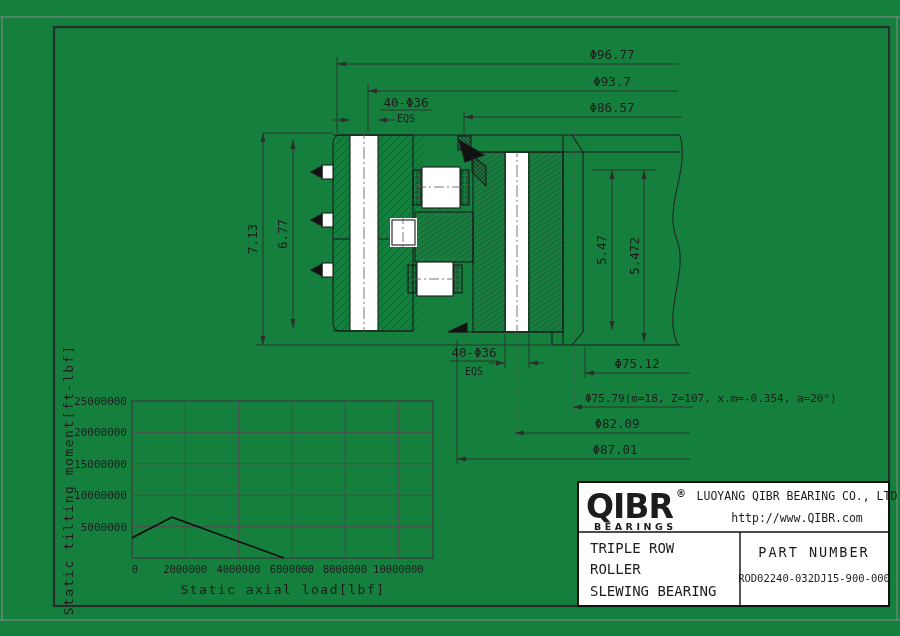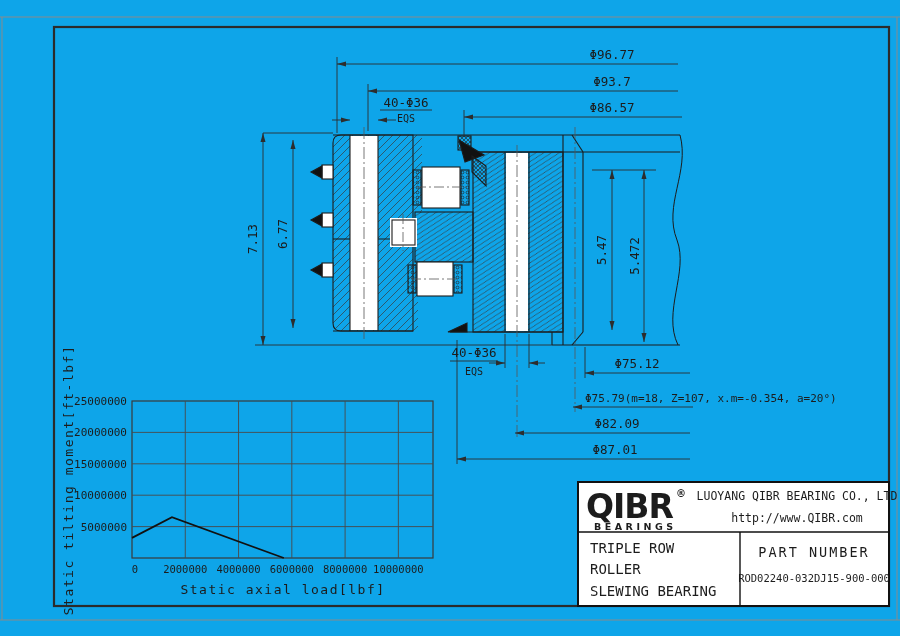--- a/index.html
+++ b/index.html
@@ -1,16 +1,16 @@
 <!DOCTYPE html>
 <html><head>
 <meta charset="utf-8">
 <style>
   html,body{margin:0;padding:0;background:#e8e8e8;}
-  .page{position:relative;width:900px;height:636px;background:#0ea5e9;overflow:hidden;
+  .page{position:relative;width:900px;height:636px;background:#15803d;overflow:hidden;
         font-family:"DejaVu Sans Mono", monospace;}
   svg{display:block;}
   text{fill:#1c1c1c;}
   .dim{font-family:"DejaVu Sans Mono", monospace;font-size:12.5px;}
   .dim-sm{font-family:"DejaVu Sans Mono", monospace;font-size:10px;}
   .note{font-family:"DejaVu Sans Mono", monospace;font-size:11px;}
   .axis-label{font-family:"DejaVu Sans Mono", monospace;font-size:13px;letter-spacing:1.5px;}
   .tb-company{font-family:"DejaVu Sans Mono", monospace;font-size:11.5px;}
   .tb-product{font-family:"DejaVu Sans Mono", monospace;font-size:14px;}
   .tb-pn-label{font-family:"DejaVu Sans Mono", monospace;font-size:13.5px;letter-spacing:2px;}

